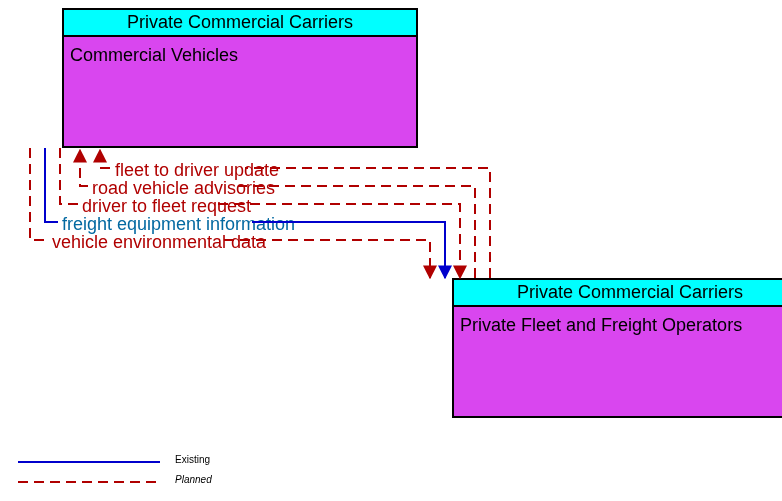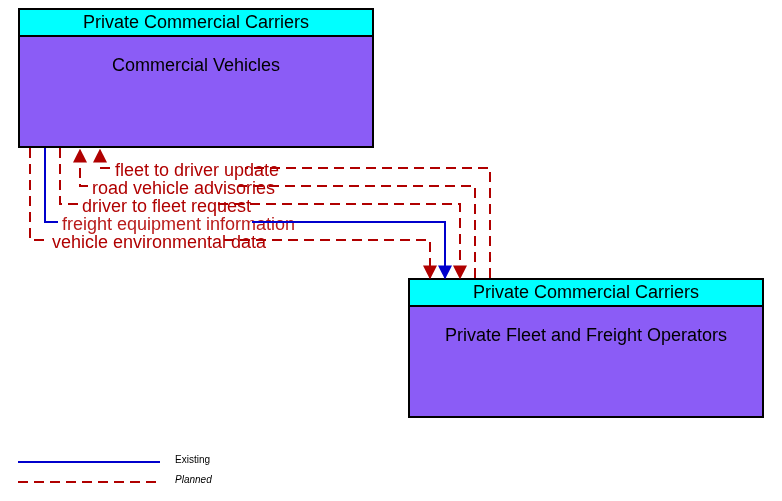--- a/index.html
+++ b/index.html
@@ -7,42 +7,42 @@
     padding: 0;
     width: 782px;
     height: 501px;
     background: #ffffff;
     font-family: Arial, sans-serif;
     position: relative;
   }
   .box {
     position: absolute;
     border: 2px solid #000;
-    background: #8b5cf6;
+    background: #d946ef;
     box-sizing: border-box;
+    margin-left: 44px;
   }
   .box-header {
     background: #00ffff;
     text-align: center;
     font-size: 18px;
     padding: 2px 0;
     border-bottom: 2px solid #000;
   }
   .box-body {
-    text-align: center;
     font-size: 18px;
-    padding: 18px 6px;
+    padding: 8px 6px;
   }
   .flow-label {
     position: absolute;
     font-size: 18px;
     white-space: nowrap;
   }
   .red { color: #b00000; }
-  .blue { color: #b91c1c; }
+  .blue { color: #0369a1; }
   .legend-text {
     position: absolute;
     font-size: 10px;
     color: #000;
   }
   svg.overlay {
     position: absolute;
     left: 0; top: 0;
     width: 782px; height: 501px;
     pointer-events: none;

